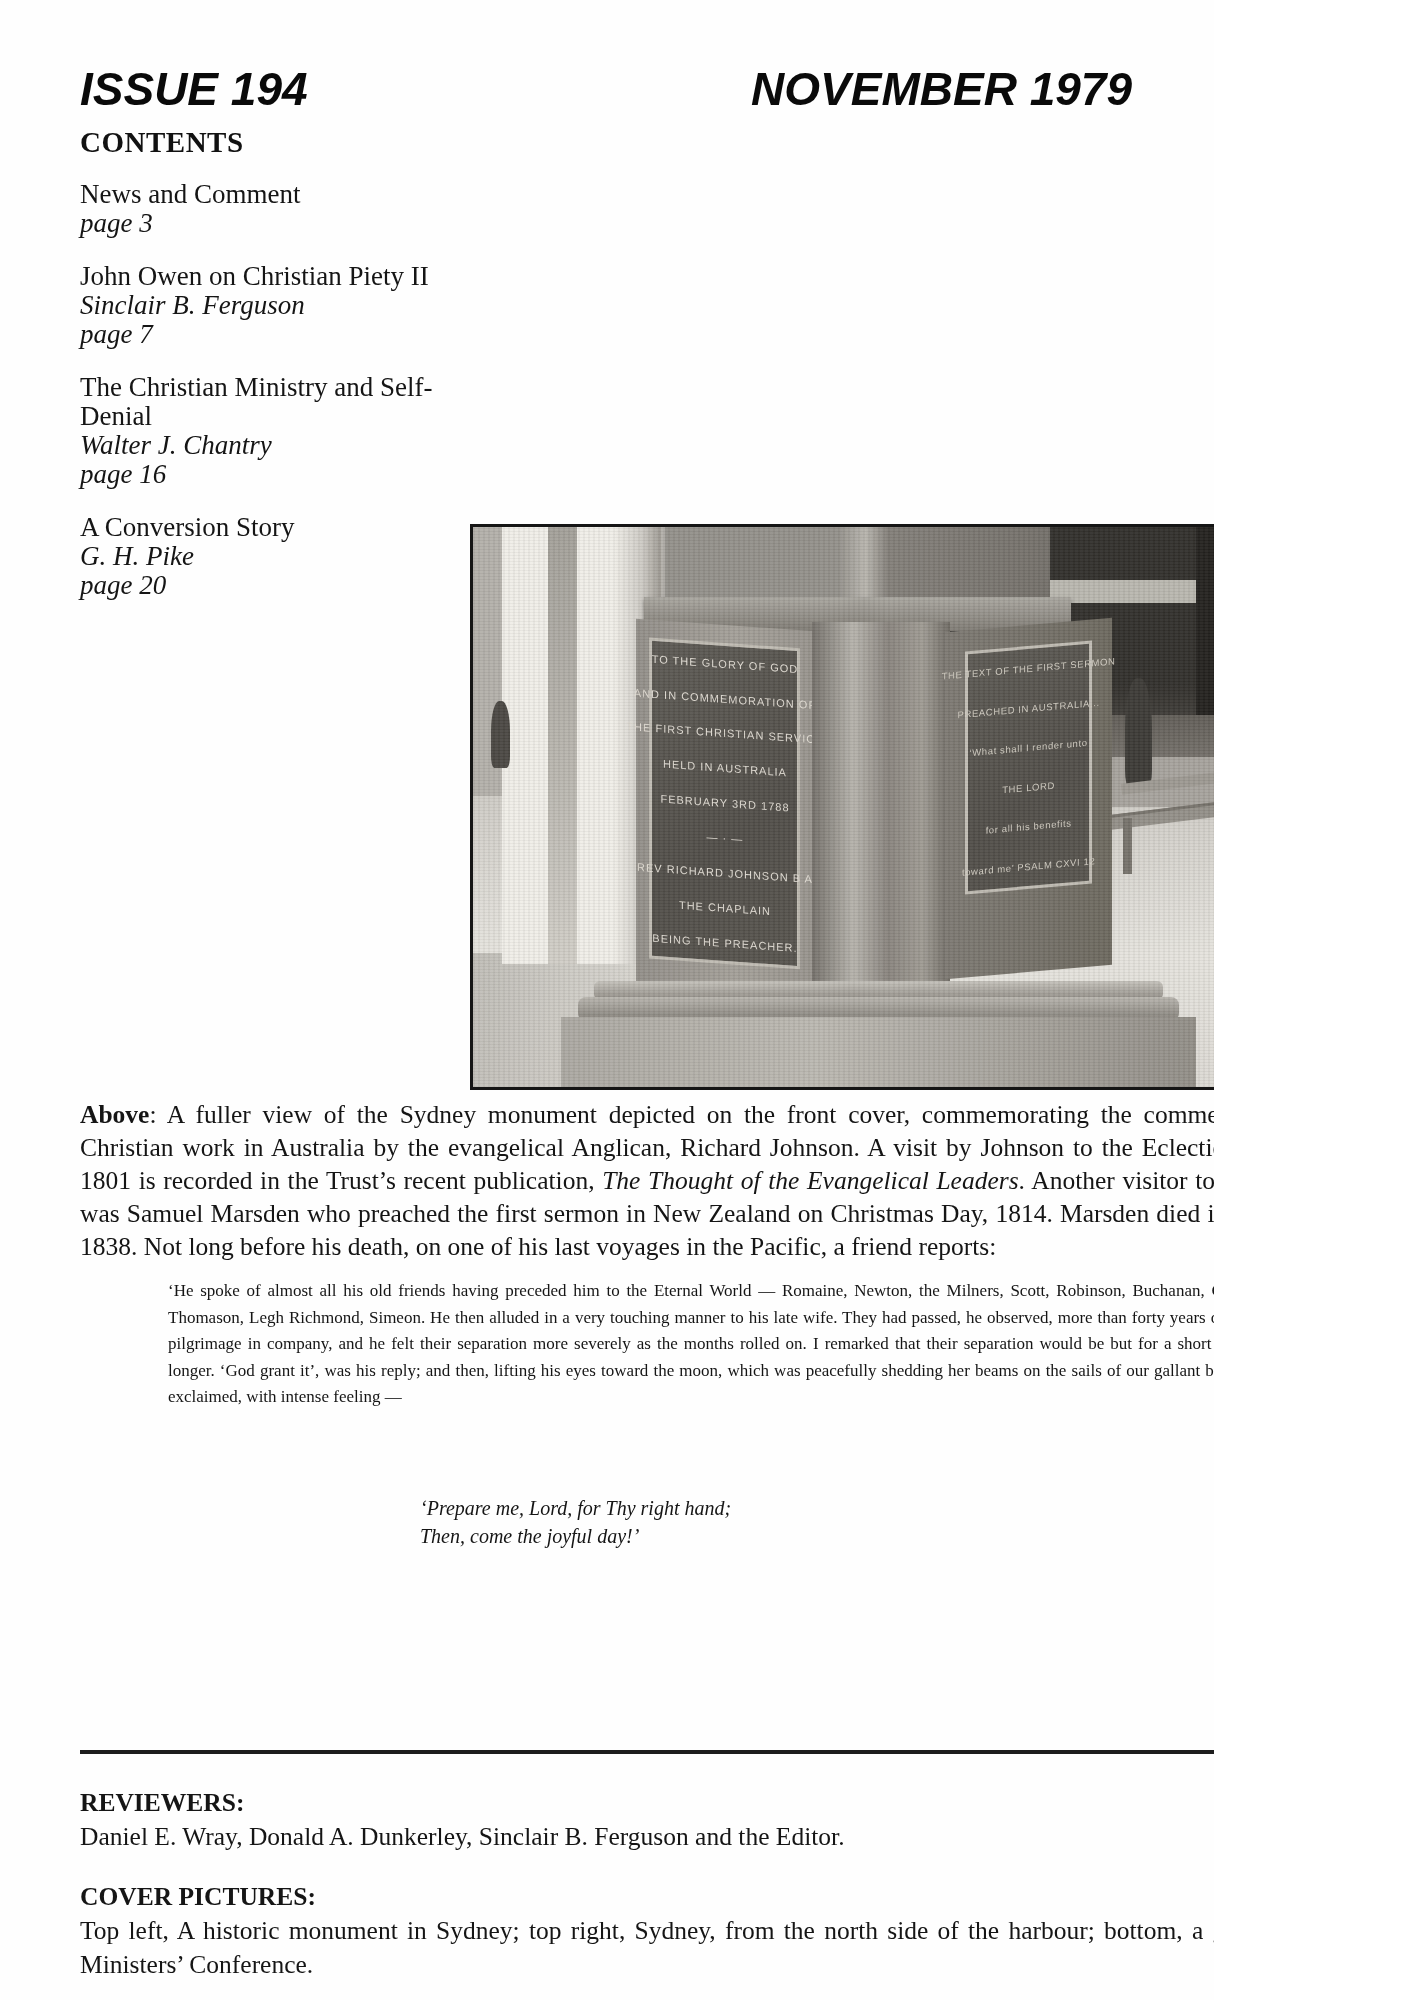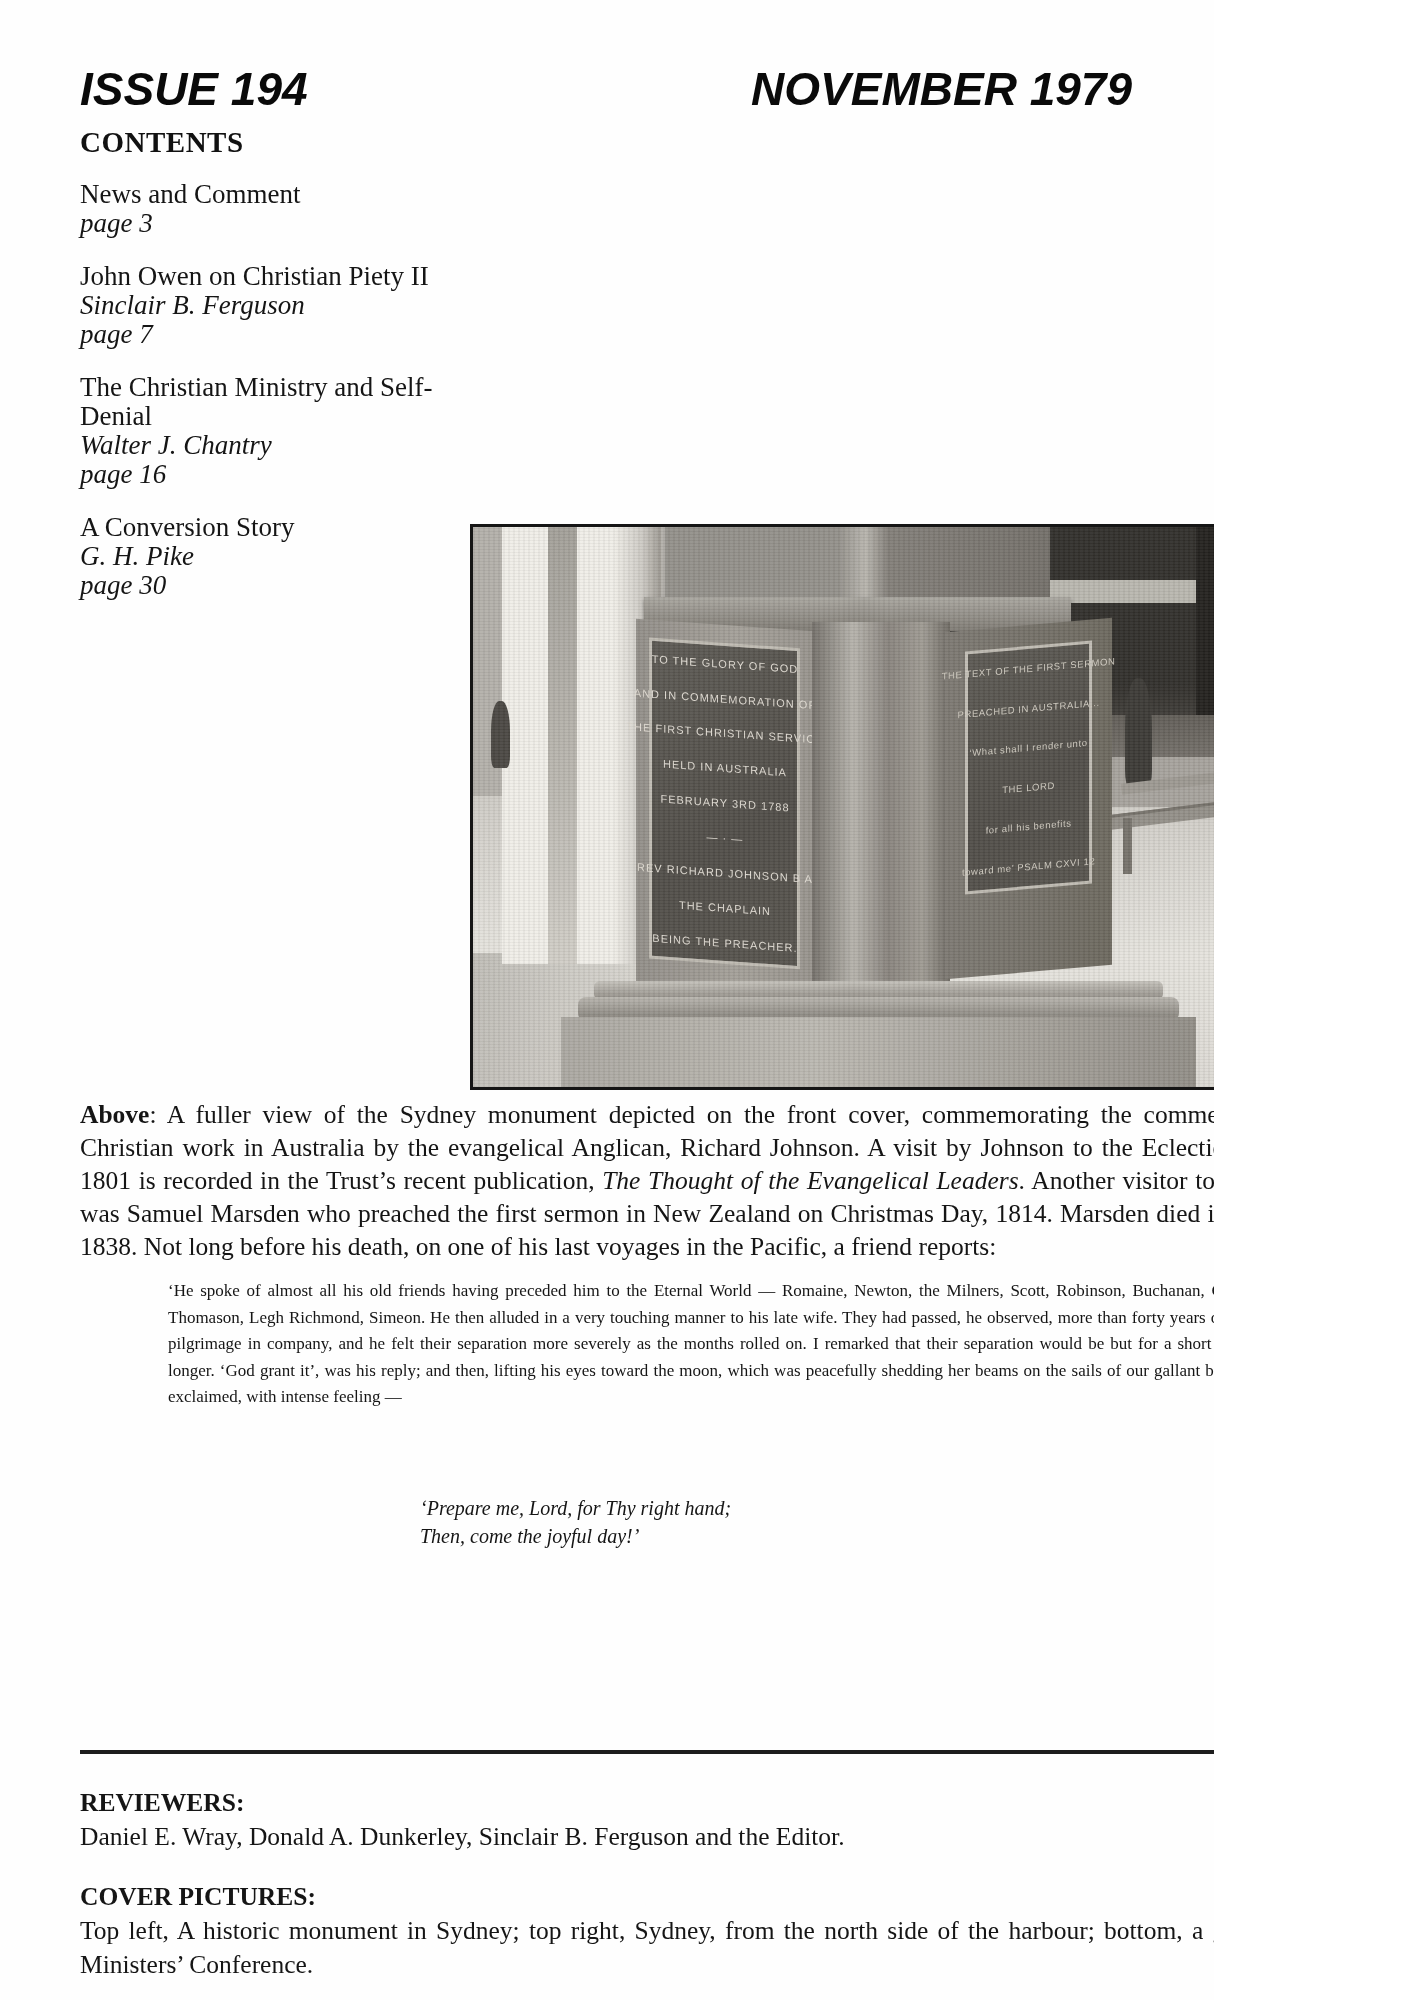--- a/index.html
+++ b/index.html
@@ -121,21 +121,21 @@
       <div class="toc-page">page 7</div>
     </div>
     <div class="toc-item">
       <div class="toc-title">The Christian Ministry and Self-Denial</div>
       <div class="toc-author">Walter J. Chantry</div>
       <div class="toc-page">page 16</div>
     </div>
     <div class="toc-item">
       <div class="toc-title">A Conversion Story</div>
       <div class="toc-author">G. H. Pike</div>
-      <div class="toc-page">page 30</div>
+      <div class="toc-page">page 20</div>
     </div>
   </div>
 
   <figure class="photo">
     <div class="ph-backwall"></div>
     <div class="ph-floor"></div>
     <div class="ph-floor-shade"></div>
     <div class="ph-pillar"></div>
     <div class="ph-pillar-streak"></div>
     <div class="ph-dark-upper"></div>

